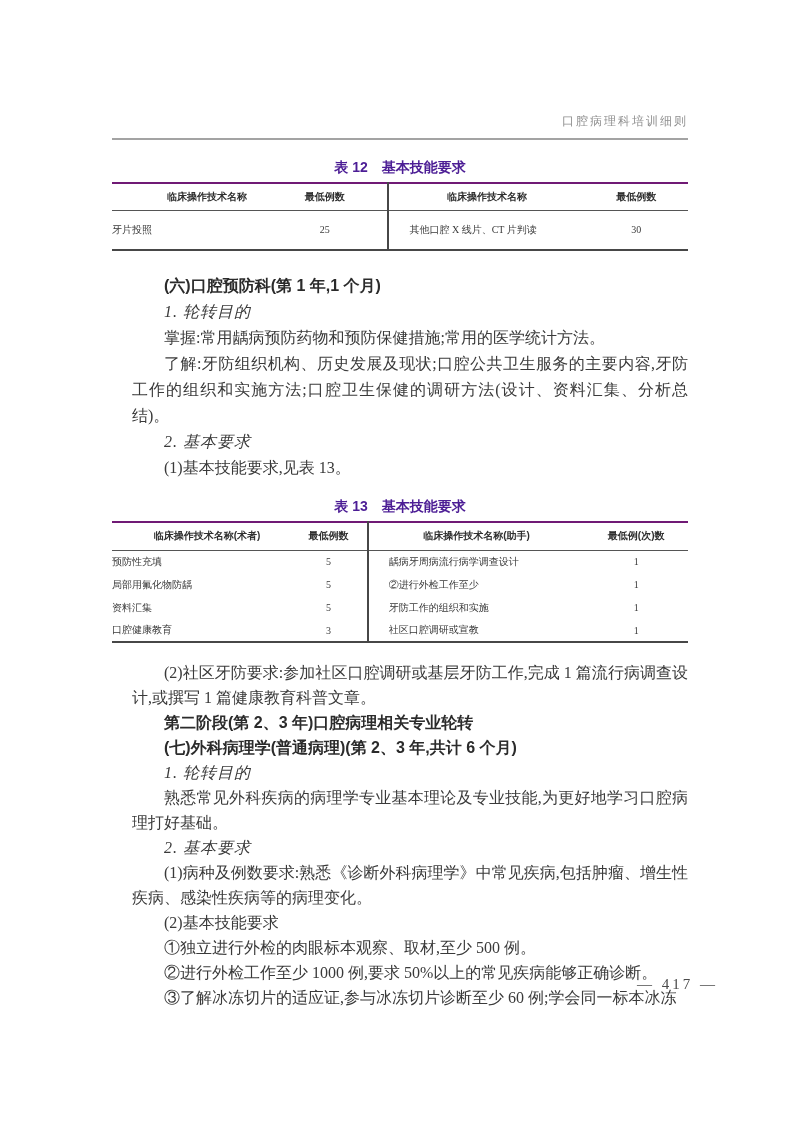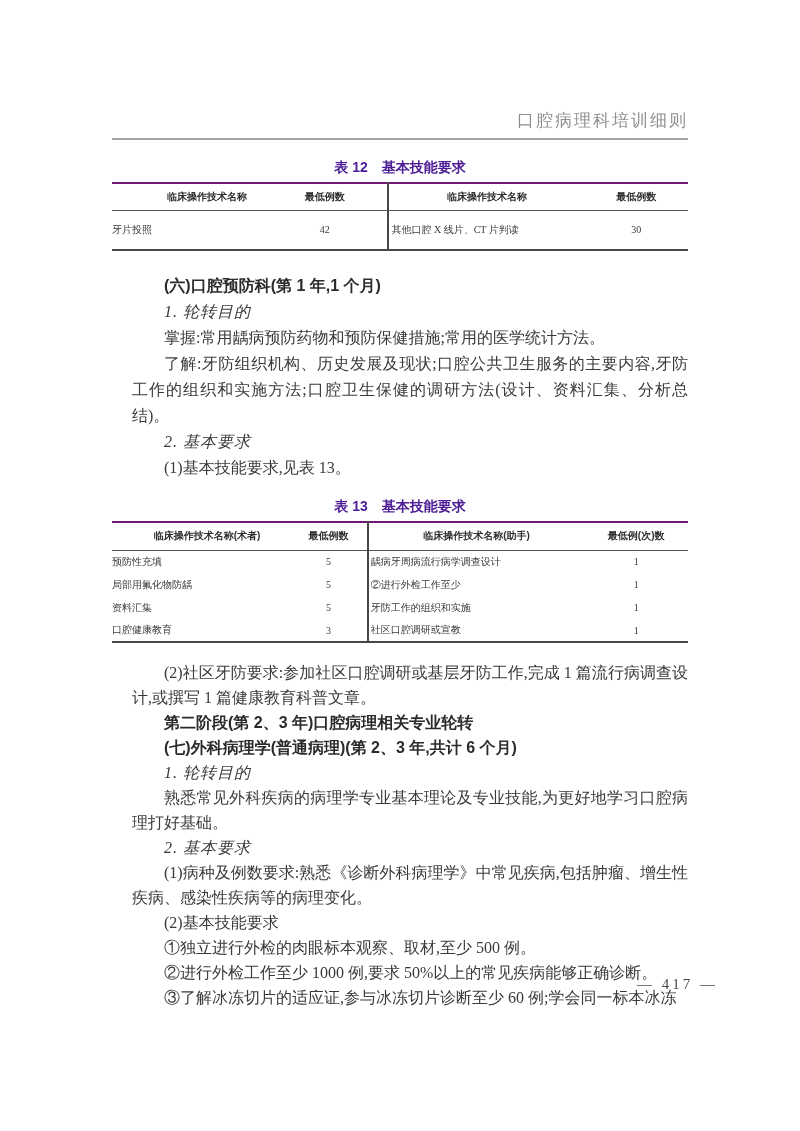--- a/index.html
+++ b/index.html
@@ -12,21 +12,21 @@
     overflow: hidden;
   }
   .page {
     position: absolute; inset: 0;
     padding: 112px 112px 0 112px;
     background: #ffffff;
   }
   
   .running-head {
     text-align: right;
-    font-size: 17px;
+    font-size: 12px;
     line-height: 18px;
     color: #8f8f8f;
     letter-spacing: 2px;
     font-family: "Liberation Serif", "DejaVu Serif", serif;
   }
   .head-rule {
     margin-top: 8px;
     border-top: 2px solid #a3a3a3;
     height: 0;
   }
@@ -61,21 +61,21 @@
     white-space: nowrap;
     overflow: visible;
   }
   .t12 th { height: 27px; }
   .t12 td { height: 40px; }
   .t13 th { height: 28px; }
   .t13 td { height: 23px; }
   table.doc-table td.name { text-align: left; white-space: nowrap; overflow: visible; }
   table.doc-table td.num  { text-align: center; }
   table.doc-table .divider { border-left: 2px solid #474747; }
-  table.doc-table .pad-l { padding-left: 2px; }
+  table.doc-table .pad-l { padding-left: 20px; }
   .t12 .shift-l { padding-right: 40px; }
   .t13 .shift-l { padding-right: 12px; }
   
   .textblock { text-align: justify; }
   .line {
     font-size: 16px;
     line-height: 26px;
     text-indent: 2em;
     color: #3a3a3a;
     margin-left: 20px;
@@ -122,21 +122,21 @@
       <tr>
         <th>临床操作技术名称</th>
         <th class="shift-l">最低例数</th>
         <th class="divider">临床操作技术名称</th>
         <th>最低例数</th>
       </tr>
     </thead>
     <tbody>
       <tr>
         <td class="name">牙片投照</td>
-        <td class="num shift-l">42</td>
+        <td class="num shift-l">25</td>
         <td class="name divider pad-l">其他口腔 X 线片、CT 片判读</td>
         <td class="num">30</td>
       </tr>
     </tbody>
   </table>
 
   <div class="textblock">
     <p class="line bold mt-sec">(六)口腔预防科(第 1 年,1 个月)</p>
     <p class="line kai">1. 轮转目的</p>
     <p class="line">掌握:常用龋病预防药物和预防保健措施;常用的医学统计方法。</p>

